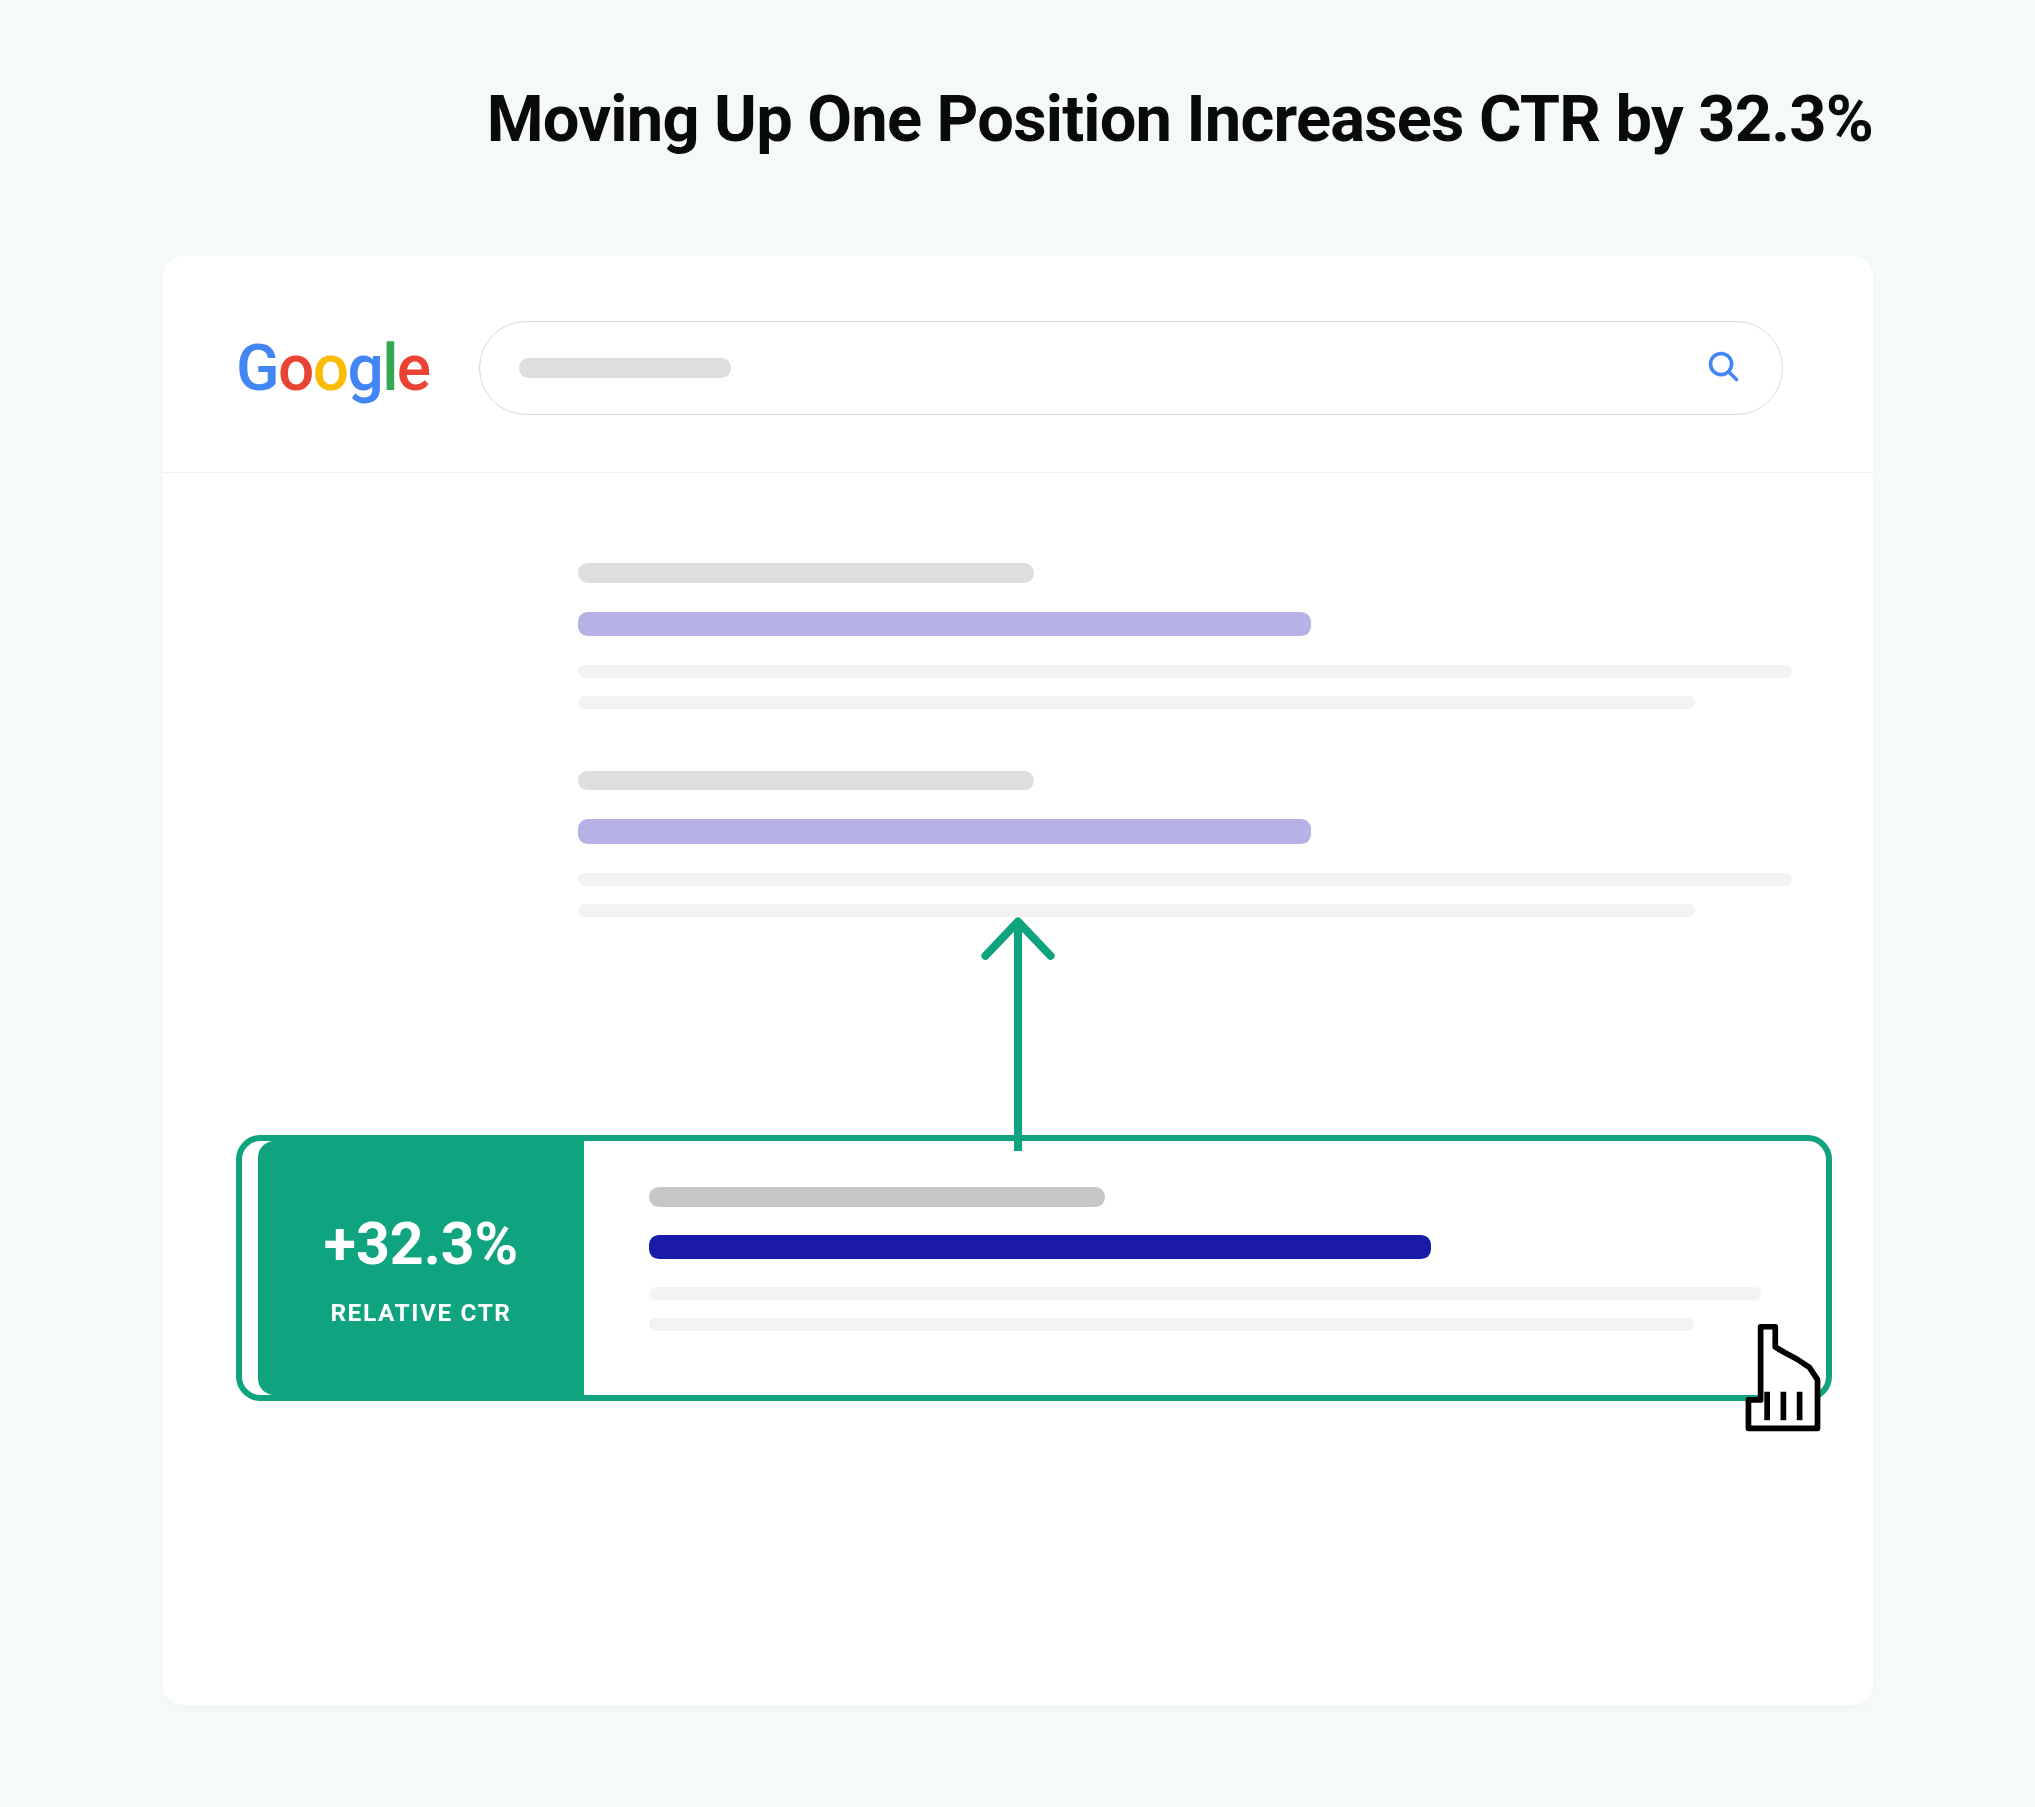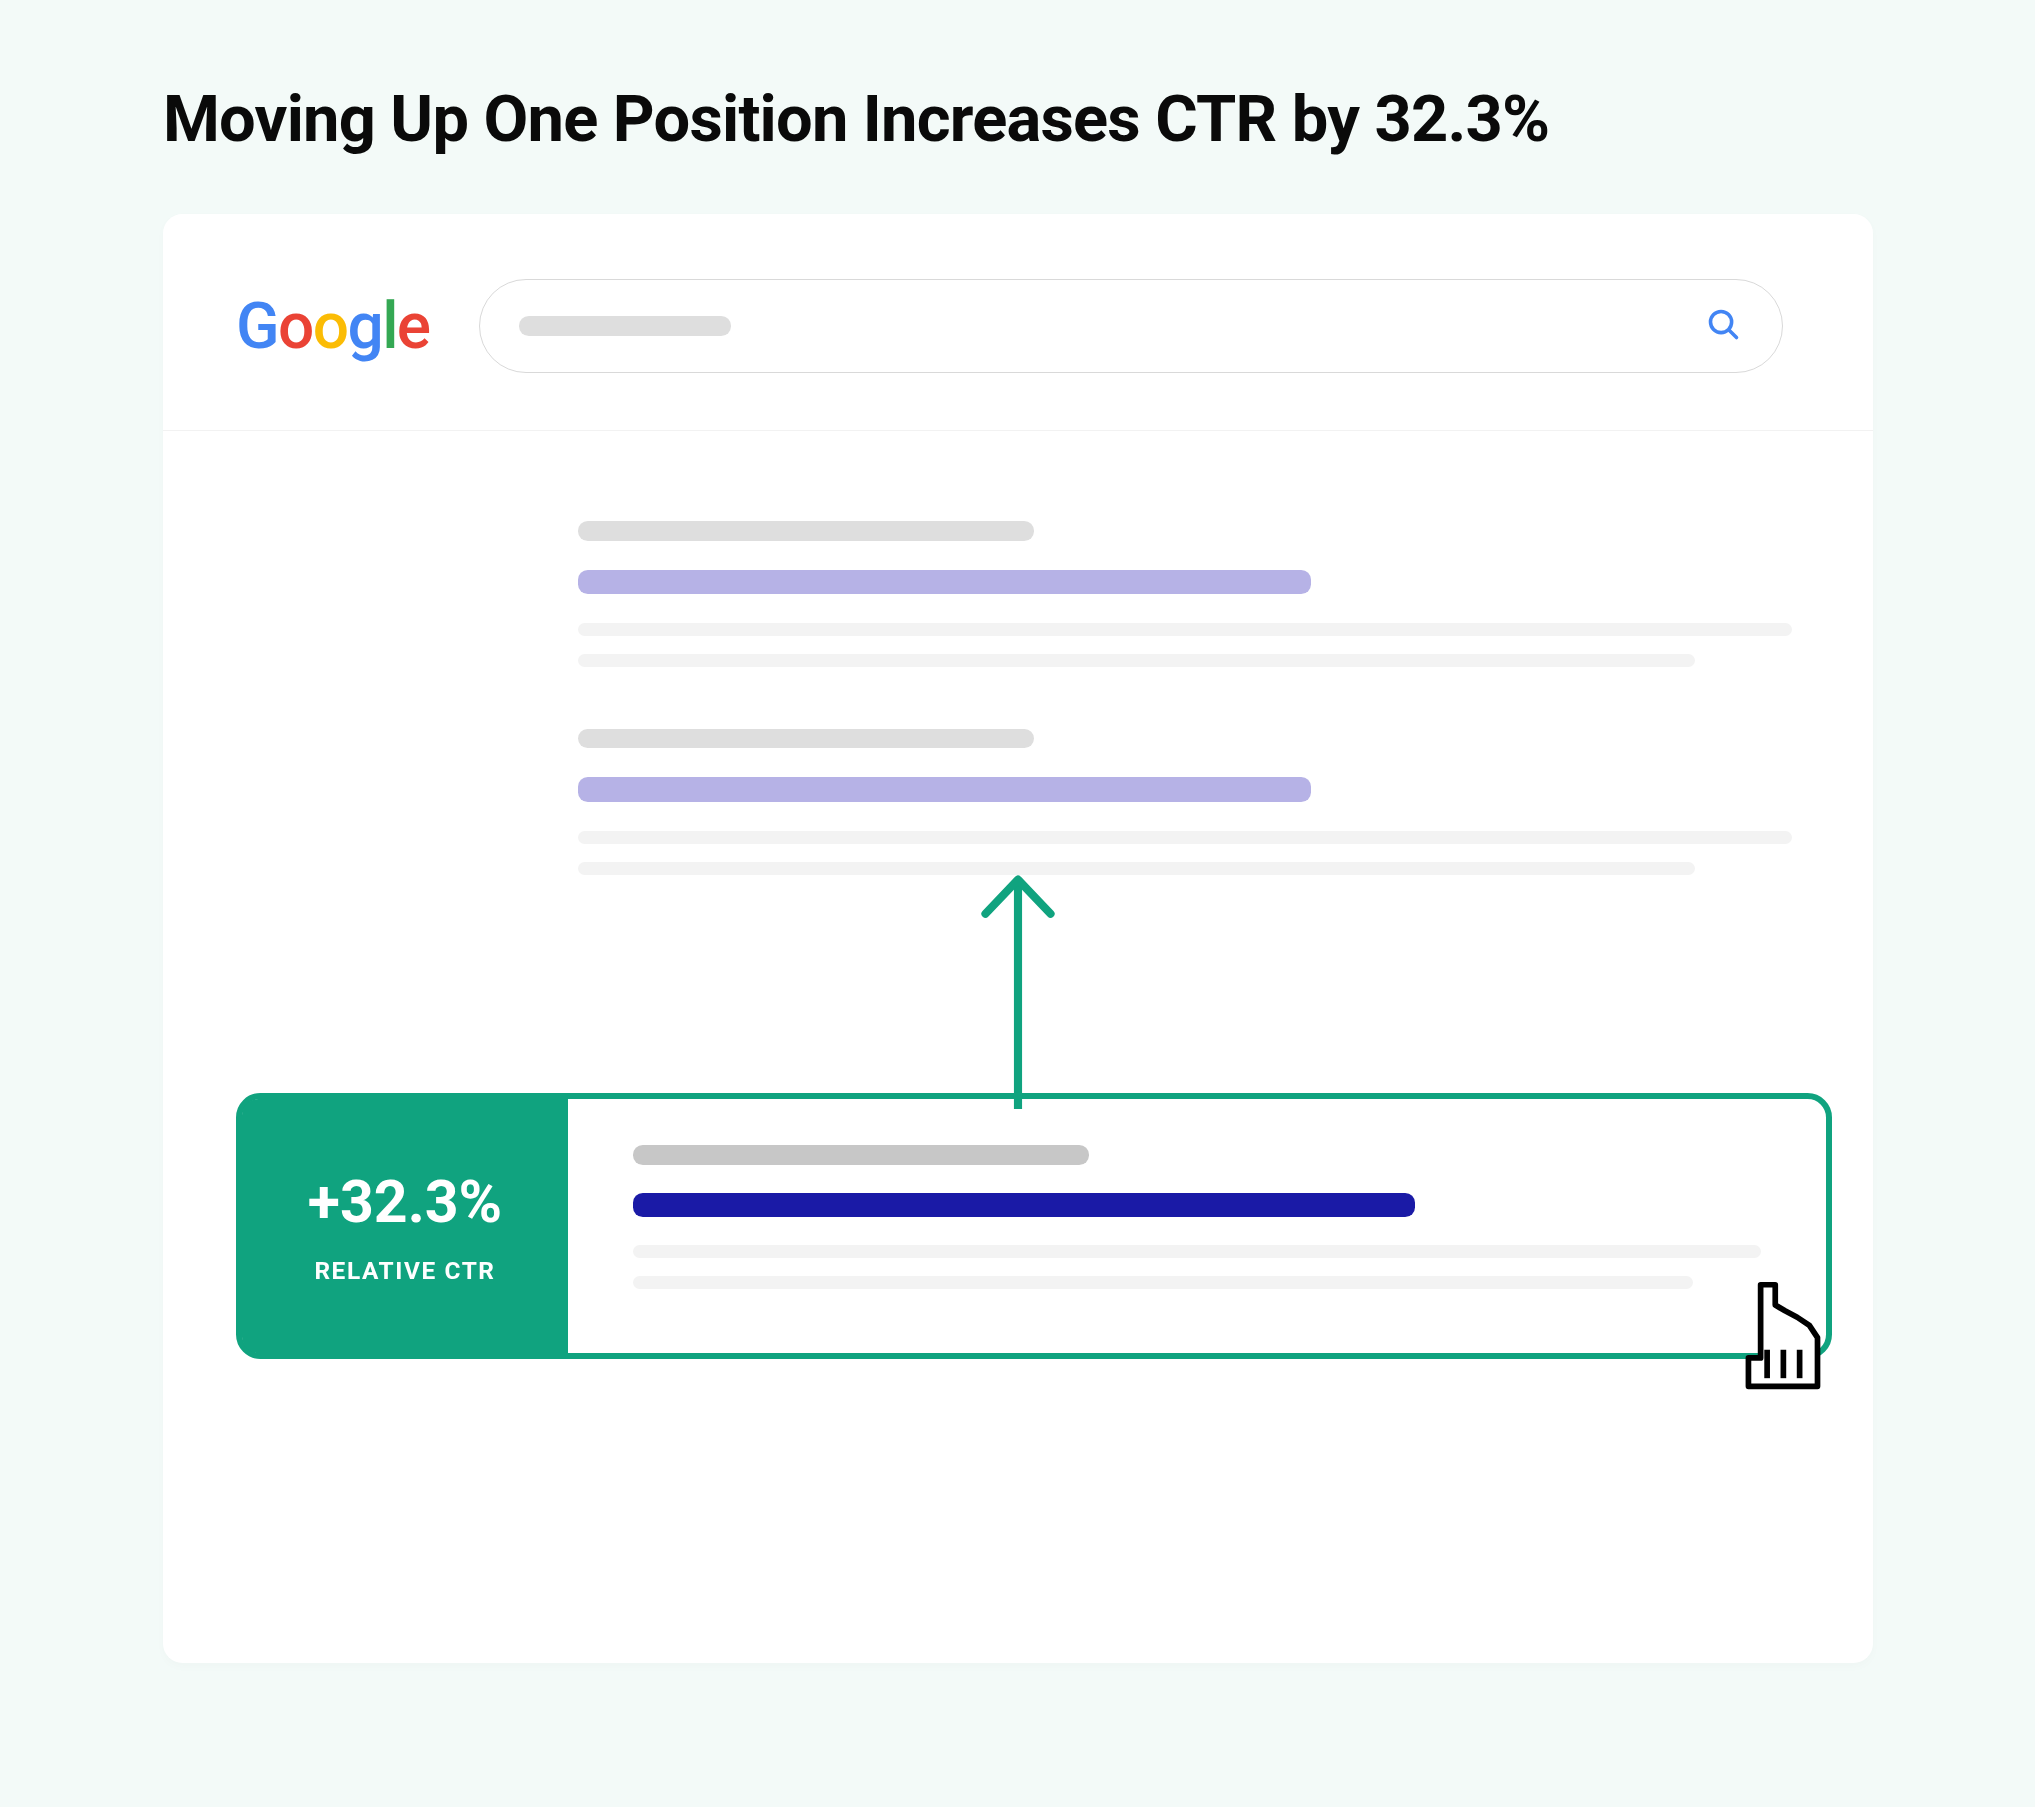--- a/index.html
+++ b/index.html
@@ -4,26 +4,26 @@
 <style>
   * { margin: 0; padding: 0; box-sizing: border-box; }
   body {
     font-family: -apple-system, BlinkMacSystemFont, "Segoe UI", Roboto, Helvetica, Arial, sans-serif;
     background: #f3faf8;
     width: 2036px;
     height: 1808px;
     padding: 81px 163px;
   }
   .title {
-    text-align: left;
+    text-align: right;
     font-size: 65px;
     font-weight: 700;
     color: #0a0a0a;
     letter-spacing: -0.8px;
-    margin-bottom: 57px;
+    margin-bottom: 99px;
   }
   .card {
     background: #ffffff;
     border-radius: 19.5px;
     box-shadow: 0 3.3px 9.8px rgba(0,0,0,0.02);
     overflow: visible;
     position: relative;
     height: 1449px;
   }
   .search-header {
@@ -96,20 +96,21 @@
   .highlight-box {
     position: absolute;
     left: 73px;
     right: 41px;
     top: 879px;
     border: 6.5px solid #10a37f;
     border-radius: 24.4px;
     display: flex;
     background: #fff;
     overflow: visible;
+    padding-left: 16px;
   }
   .highlight-left {
     background: #10a37f;
     width: 326px;
     display: flex;
     flex-direction: column;
     justify-content: center;
     align-items: center;
     border-radius: 16.3px 0 0 16.3px;
     padding: 49px 16.3px;

